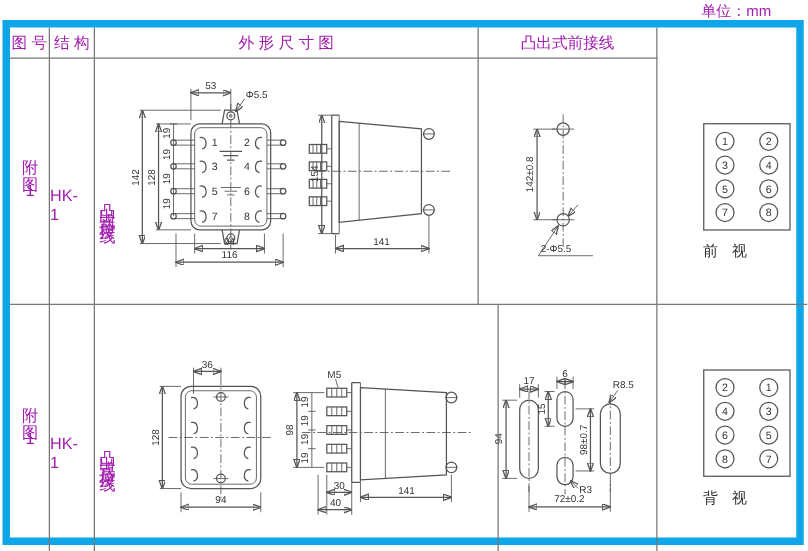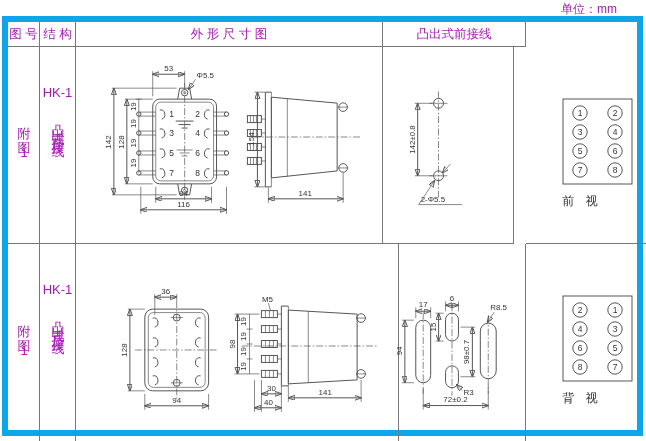--- a/index.html
+++ b/index.html
@@ -8,21 +8,21 @@
   .unit{position:absolute;top:1px;left:561px;font-size:12px;}
   .tbl{position:absolute;left:2px;top:16px;width:641px;height:420px;border:6px solid #0ea5e9;box-sizing:border-box;}
   .cell{position:absolute;box-sizing:border-box;border-right:1px solid #777;border-bottom:1px solid #777;
         display:flex;align-items:center;justify-content:center;}
   .lastcol{border-right:none;}
   .lastrow{border-bottom:none;}
   .hdr{font-size:12.5px;}
   .vt{writing-mode:vertical-lr;text-orientation:upright;font-size:13px;}
   .figtxt{letter-spacing:14px;}
   .strtxt{letter-spacing:4px;}
-  .structcell{flex-direction:column;justify-content:flex-start;padding-top:38px;gap:14px;}
+  .structcell{flex-direction:row;justify-content:flex-start;padding-top:38px;gap:14px;}
   .model{font-size:13px;}
   svg{display:block;}
   svg line,svg path,svg rect,svg circle,svg polygon{stroke:#555;fill:none;stroke-width:1;}
   svg .thin{stroke-width:0.7;}
   svg .dd{stroke-width:0.7;stroke-dasharray:7 2 1.5 2;}
   svg text{stroke:none;fill:#333;}
   .d{font-size:8px;}
   .num{font-size:8.5px;}
   .cap{font-size:12px;letter-spacing:4px;}
 </style>
@@ -205,21 +205,21 @@
         <line x1="182" y1="45" x2="182" y2="140" marker-start="url(#m1)" marker-end="url(#m1)"></line>
         <text class="d" text-anchor="middle" transform="rotate(-90,179,92)" x="179" y="92">154</text>
 
         <line x1="193" y1="141" x2="193" y2="156" class="thin"></line>
           <line x1="268" y1="126" x2="268" y2="156" class="thin"></line>
         <line x1="193" y1="152" x2="268" y2="152" marker-start="url(#m1)" marker-end="url(#m1)"></line>
         <text class="d" x="230" y="149" text-anchor="middle">141</text>
       </svg>
     </div>
 
-    <div class="cell" style="left:363px;top:25px;width:143px;height:197px;">
+    <div class="cell" style="left:375px;top:25px;width:143px;height:197px;">
       <svg width="143" height="197" viewBox="0 0 143 197">
         <defs>
           <marker id="m2" markerWidth="7" markerHeight="6" refX="6.5" refY="2.5" orient="auto-start-reverse" markerUnits="userSpaceOnUse">
             <path d="M0,0L7,2.5L0,5Z" fill="#555" stroke="none"></path>
           </marker>
         </defs>
         <line x1="68" y1="44" x2="68" y2="152" class="dd"></line>
         <circle cx="68" cy="56" r="5"></circle>
           <line x1="59" y1="56" x2="77" y2="56" class="thin"></line>
         <circle cx="68" cy="129" r="5"></circle>

